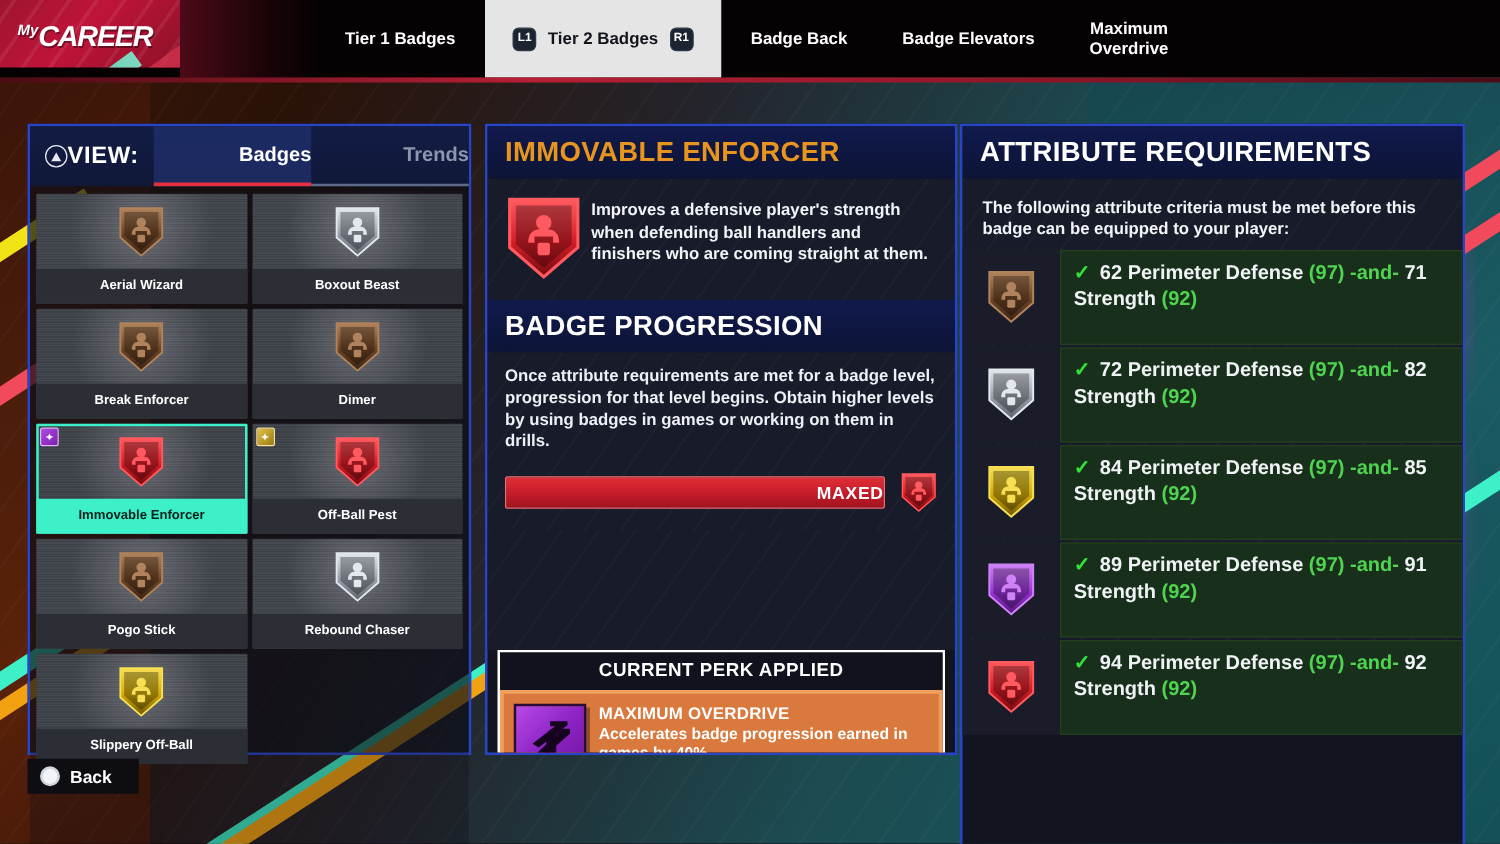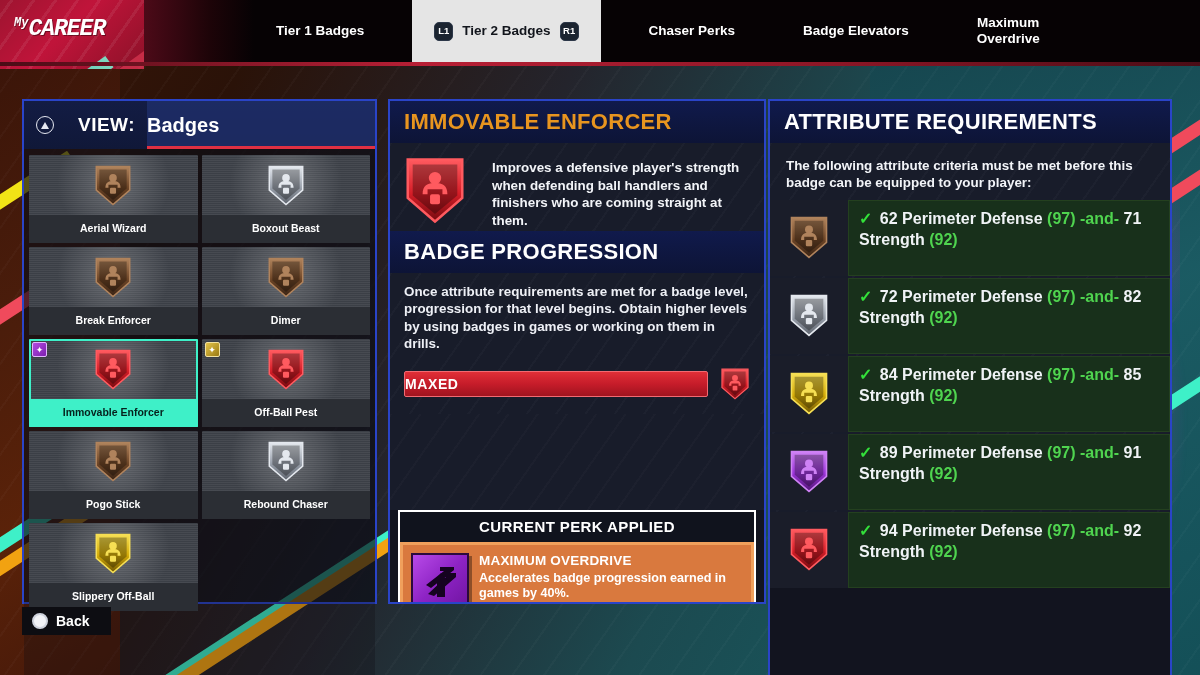--- a/index.html
+++ b/index.html
@@ -43,23 +43,22 @@
     position: absolute; inset: 0;
     background-image: repeating-linear-gradient(125deg, rgba(255,255,255,.025) 0 2px, rgba(0,0,0,0) 2px 26px);
   }
 
   
   .topnav {
     position: absolute; left: 0; top: 0; width: 1200px; height: 62px;
     background: #060204; display: flex; align-items: stretch; z-index: 40;
   }
   .nav-logo-wrap {
-    width: 144px; height: 69px; position: relative; overflow: hidden;
+    width: 144px; height: 54px; position: relative; overflow: hidden;
     background: linear-gradient(135deg, #9e1430 0%, #c0143a 45%, #8c1128 100%);
-    font-family: Liberation Mono, monospace;
   }
   .nav-logo-wrap .sheen {
     position: absolute; left: -20px; top: -20px; width: 200px; height: 120px;
     background: repeating-linear-gradient(125deg, rgba(255,255,255,.07) 0 3px, rgba(0,0,0,0) 3px 18px);
   }
   .nav-logo-wrap .tealstripe {
     position:absolute; left: 28px; bottom: -26px; width: 90px; height: 14px;
     background: linear-gradient(90deg,#39c9a6,#7fd8c0); transform: rotate(-36deg);
   }
   .nav-logo-wrap .redstripe {
@@ -69,21 +68,21 @@
   .logo-text {
     position: absolute; left: 14px; top: 16px; color: #fff;
     font-size: 23px; font-weight: 900; font-style: italic; letter-spacing: -1px;
     text-shadow: 1px 1px 0 rgba(0,0,0,.4);
   }
   .logo-text .my { font-size: 12px; vertical-align: super; letter-spacing: 0; }
   .nav-fade {
     width: 110px; height: 62px;
     background: linear-gradient(90deg, #4c0a18 0%, #1d0408 60%, #060204 100%);
   }
-  .nav-items { flex: 1; display: flex; align-items: stretch; gap: 24px; }
+  .nav-items { flex: 1; display: flex; align-items: stretch; }
   .nav-item {
     display: flex; align-items: center; justify-content: center; gap: 9px;
     padding: 0 22px; color: #fff; font-size: 13.5px; font-weight: 700;
     text-align: center; line-height: 1.2; white-space: pre-line;
   }
   .nav-item.active {
     background: #e5e5e5; color: #12151c; margin: 0 2px;
   }
   .bumper {
     display: inline-flex; align-items: center; justify-content: center;
@@ -100,35 +99,35 @@
   
   .panel-left {
     position: absolute; left: 22px; top: 99px; width: 355px; height: 505px;
     border: 2px solid #2a44c8; background: rgba(10,14,26,.55); z-index: 20;
   }
   .view-bar {
     display: flex; align-items: stretch; height: 48px;
     background: linear-gradient(180deg, #131c44, #101838);
   }
   .view-label {
-    display: flex; align-items: center; gap: 24px; padding: 0 12px;
+    display: flex; align-items: center; gap: 0; padding: 0 12px;
     color: #fff; font-size: 19px; font-weight: 800; letter-spacing: .5px;
   }
   .tri-btn {
     width: 18px; height: 18px; border-radius: 50%;
     border: 1.6px solid #e6e9f2; display:flex; align-items:center; justify-content:center;
   }
   .tri-btn i {
     display:block; width:0; height:0;
     border-left: 4.5px solid transparent; border-right: 4.5px solid transparent;
     border-bottom: 7px solid #e6e9f2;
   }
   .view-tab {
-    flex: 1; display: flex; align-items: center; justify-content: flex-start;
-    color: #8e96ad; font-size: 20px; font-weight: 800; position: relative;
+    flex: 1; display: flex; align-items: center; justify-content: flex-end;
+    color: #8e96ad; font-size: 16px; font-weight: 800; position: relative;
   }
   .view-tab.active { color: #fff; background: rgba(32,48,110,.75); }
   .view-tab.active::after {
     content: ""; position: absolute; left: 0; right: 0; bottom: 0; height: 3px;
     background: #e03042;
   }
   .view-tab:not(.active)::after {
     content: ""; position: absolute; left: 0; right: 0; bottom: 0; height: 2px;
     background: #5f6a88;
   }
@@ -181,34 +180,34 @@
     background: linear-gradient(180deg,#101a4c 0%, #0d1436 100%);
     font-size: 22px; font-weight: 900; letter-spacing: .3px; color: #fff;
   }
   .sec-head.orange { color: #e8951f; }
   .sec-body {
     position: relative;
     background:
       repeating-linear-gradient(125deg, rgba(255,255,255,.022) 0 2px, rgba(0,0,0,0) 2px 24px),
       #181c2a;
   }
-  .badge-desc { display: flex; gap: 26px; padding: 14px 16px 1px 14px; }
+  .badge-desc { display: flex; gap: 7px; padding: 14px 16px 16px 14px; }
   .badge-desc .txt {
     color: #f2f4f8; font-size: 13.4px; font-weight: 600; line-height: 1.32; padding-top: 2px;
   }
   .prog-text {
     color: #eef0f6; font-size: 13.4px; font-weight: 700; line-height: 1.3;
     padding: 10px 14px 0;
   }
   .prog-row { display: flex; align-items: center; gap: 12px; padding: 16px 14px 14px 14px; }
   .maxed-bar {
     flex: 1; height: 26px; border-radius: 2px;
     background: linear-gradient(180deg,#e02f37 0%, #c61c2a 50%, #a0141f 100%);
     border: 1px solid #f26a72;
-    display: flex; align-items: center; justify-content: flex-start;
+    display: flex; align-items: center; justify-content: flex-end;
     color: #fff; font-size: 14px; font-weight: 800; letter-spacing: .6px;
   }
   .mid-filler {
     height: 96px;
     background: repeating-linear-gradient(125deg, rgba(255,255,255,.02) 0 2px, rgba(0,0,0,0) 2px 24px), #181c2a;
   }
   .perk-box {
     margin: 0 8px 8px; border: 2px solid #fff; background: #0c0f18;
   }
   .perk-title {
@@ -292,38 +291,41 @@
       <div class="tealstripe"></div>
       <div class="redstripe"></div>
       <div class="logo-text">
         <span class="my">My</span><span>CAREER</span>
       </div>
     </div>
     <div class="nav-fade"></div>
     <div class="nav-items" id="nav-items">
         <div class="nav-item"><span>Tier 1 Badges</span></div>
         <div class="nav-item active"><span class="bumper">L1</span><span>Tier 2 Badges</span><span class="bumper">R1</span></div>
-        <div class="nav-item"><span>Chaser Perks</span></div>
+        <div class="nav-item"><span>Badge Back</span></div>
         <div class="nav-item"><span>Badge Elevators</span></div>
         <div class="nav-item"><span>Maximum
 Overdrive</span></div>
       </div>
   </div>
   <div class="nav-underline"></div>
 
   <div class="panel-left">
     <div class="view-bar">
       <div class="view-label">
         <span class="tri-btn">
             <i></i>
           </span>
         <span>VIEW:</span>
       </div>
       <div class="view-tab active">
         <span>Badges</span>
+      </div>
+      <div class="view-tab">
+        <span>Trends</span>
       </div>
     </div>
     <div class="badge-grid" id="badge-grid">
         <div class="badge-tile">
           <div class="art">
             <svg class="shield" width="38" height="41" viewBox="0 0 50 54" aria-hidden="true">
     <defs>
       <linearGradient id="g_bronze_38" x1="0" y1="0" x2="0" y2="1">
         <stop offset="0%" stop-color="#b0835c"></stop>
                   <stop offset="55%" stop-color="#6d4526"></stop>

